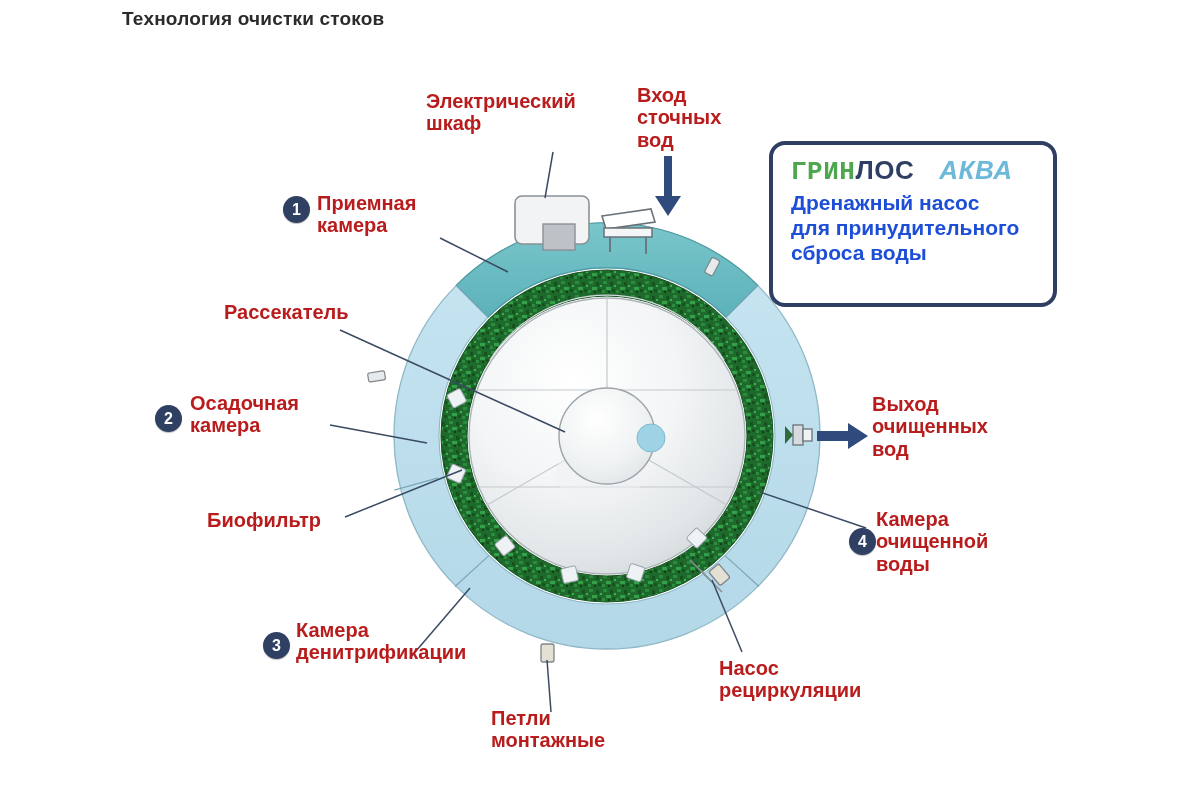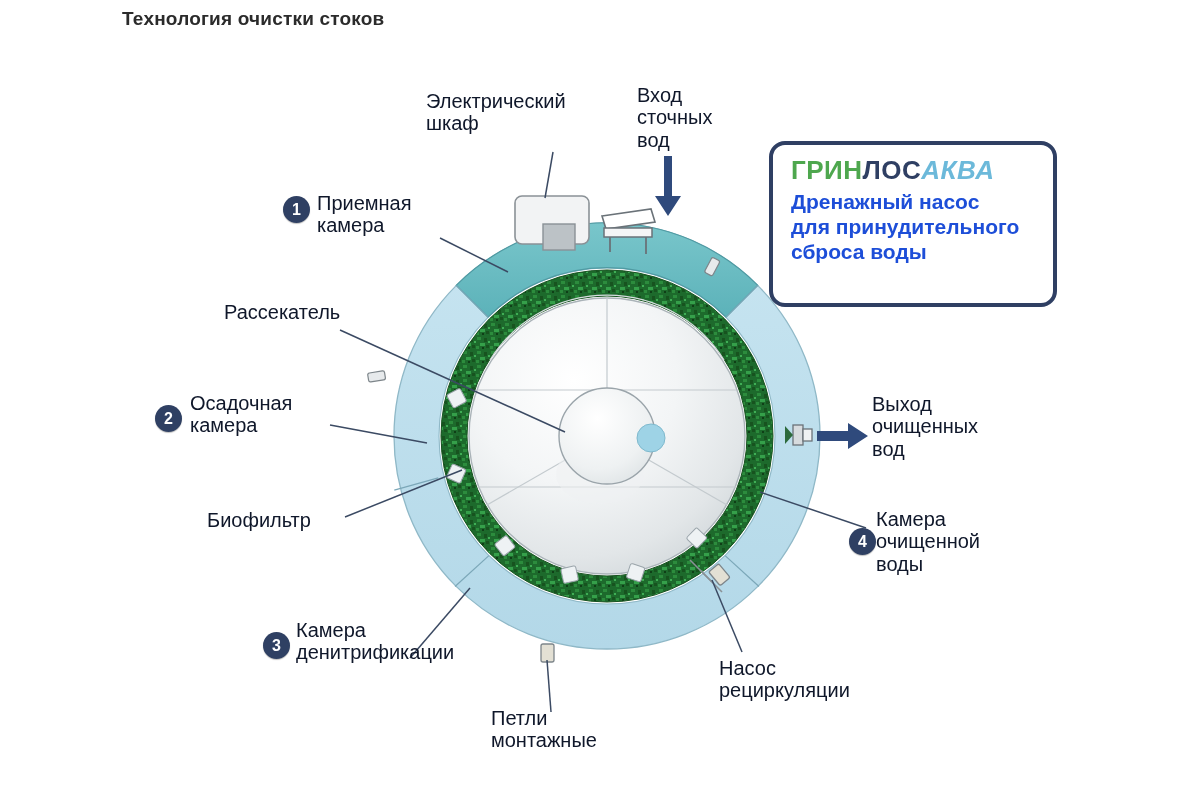--- a/index.html
+++ b/index.html
@@ -22,22 +22,22 @@
     white-space:nowrap;
   }
 
   
   svg.canvas{position:absolute;left:0;top:0;width:1200px;height:800px;}
 
   
   .lbl{
     position:absolute;
     font-size:20px;
-    font-weight:normal;
-    color:#0f172a;
+    font-weight:bold;
+    color:#b91c1c;
     line-height:1.12;
     white-space:pre-line;
   }
   .num{
     position:absolute;
     width:27px;height:27px;border-radius:50%;
     background:#2f4063;
     color:#ffffff;
     font-size:16px;font-weight:bold;
     display:flex;align-items:center;justify-content:center;
@@ -51,23 +51,23 @@
     border:4px solid #2f3f63;
     border-radius:16px;
     background:#ffffff;
     box-sizing:border-box;
     padding:10px 14px 0 18px;
   }
   .badge .brand{
     font-size:26px;font-weight:bold;letter-spacing:.5px;
     white-space:nowrap;margin-bottom:3px;
   }
-  .badge .brand .g{color:#4ea74e;}
+  .badge .brand .g{color:#4ea74e;font-family:Liberation Mono, monospace;}
   .badge .brand .l{color:#2f3f63;}
-  .badge .brand .a{color:#6cb9da;font-style:italic;margin-left:0;}
+  .badge .brand .a{color:#6cb9da;font-style:italic;margin-left:25px;}
   .badge .desc{
     font-size:21px;font-weight:bold;color:#1d4ed8;
     line-height:1.2;white-space:pre-line;
   }
 </style>
 </head>
 <body>
 
 <div id="stage">
 

